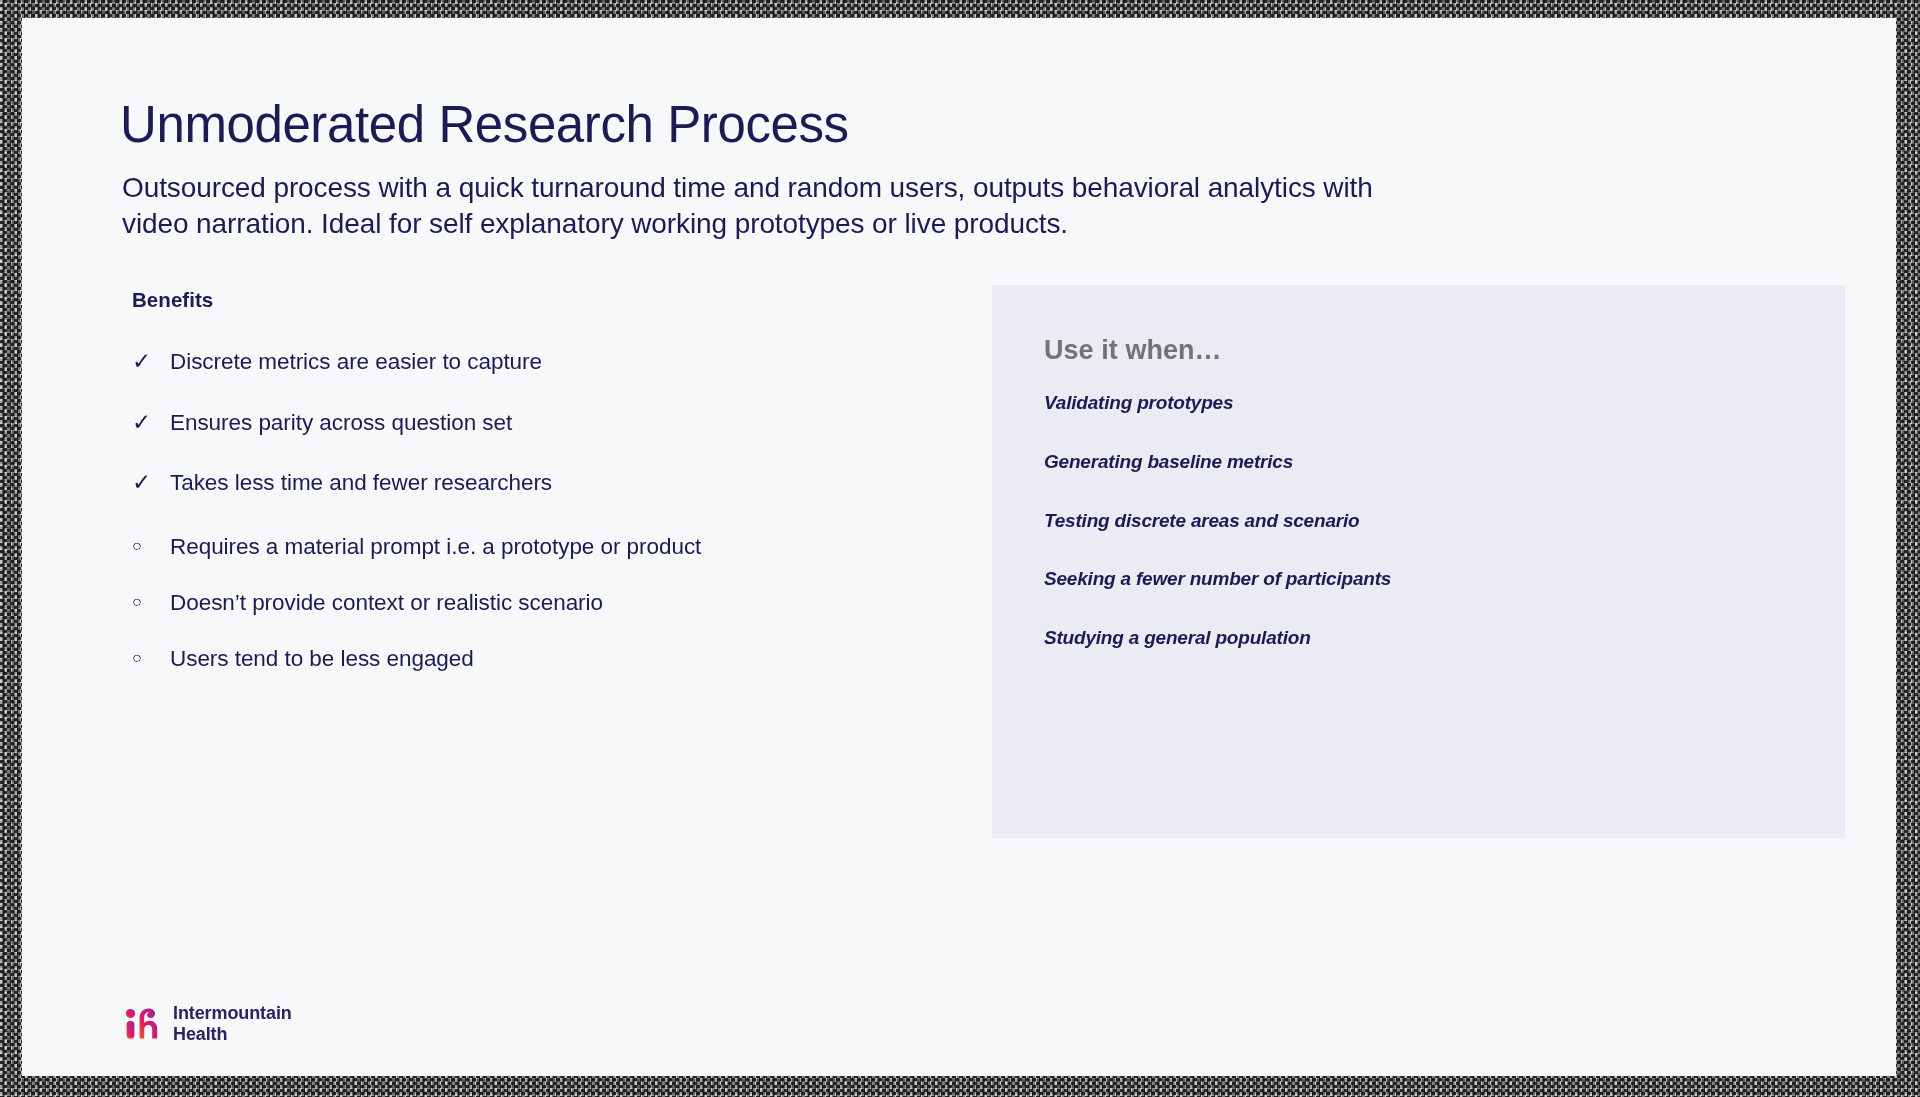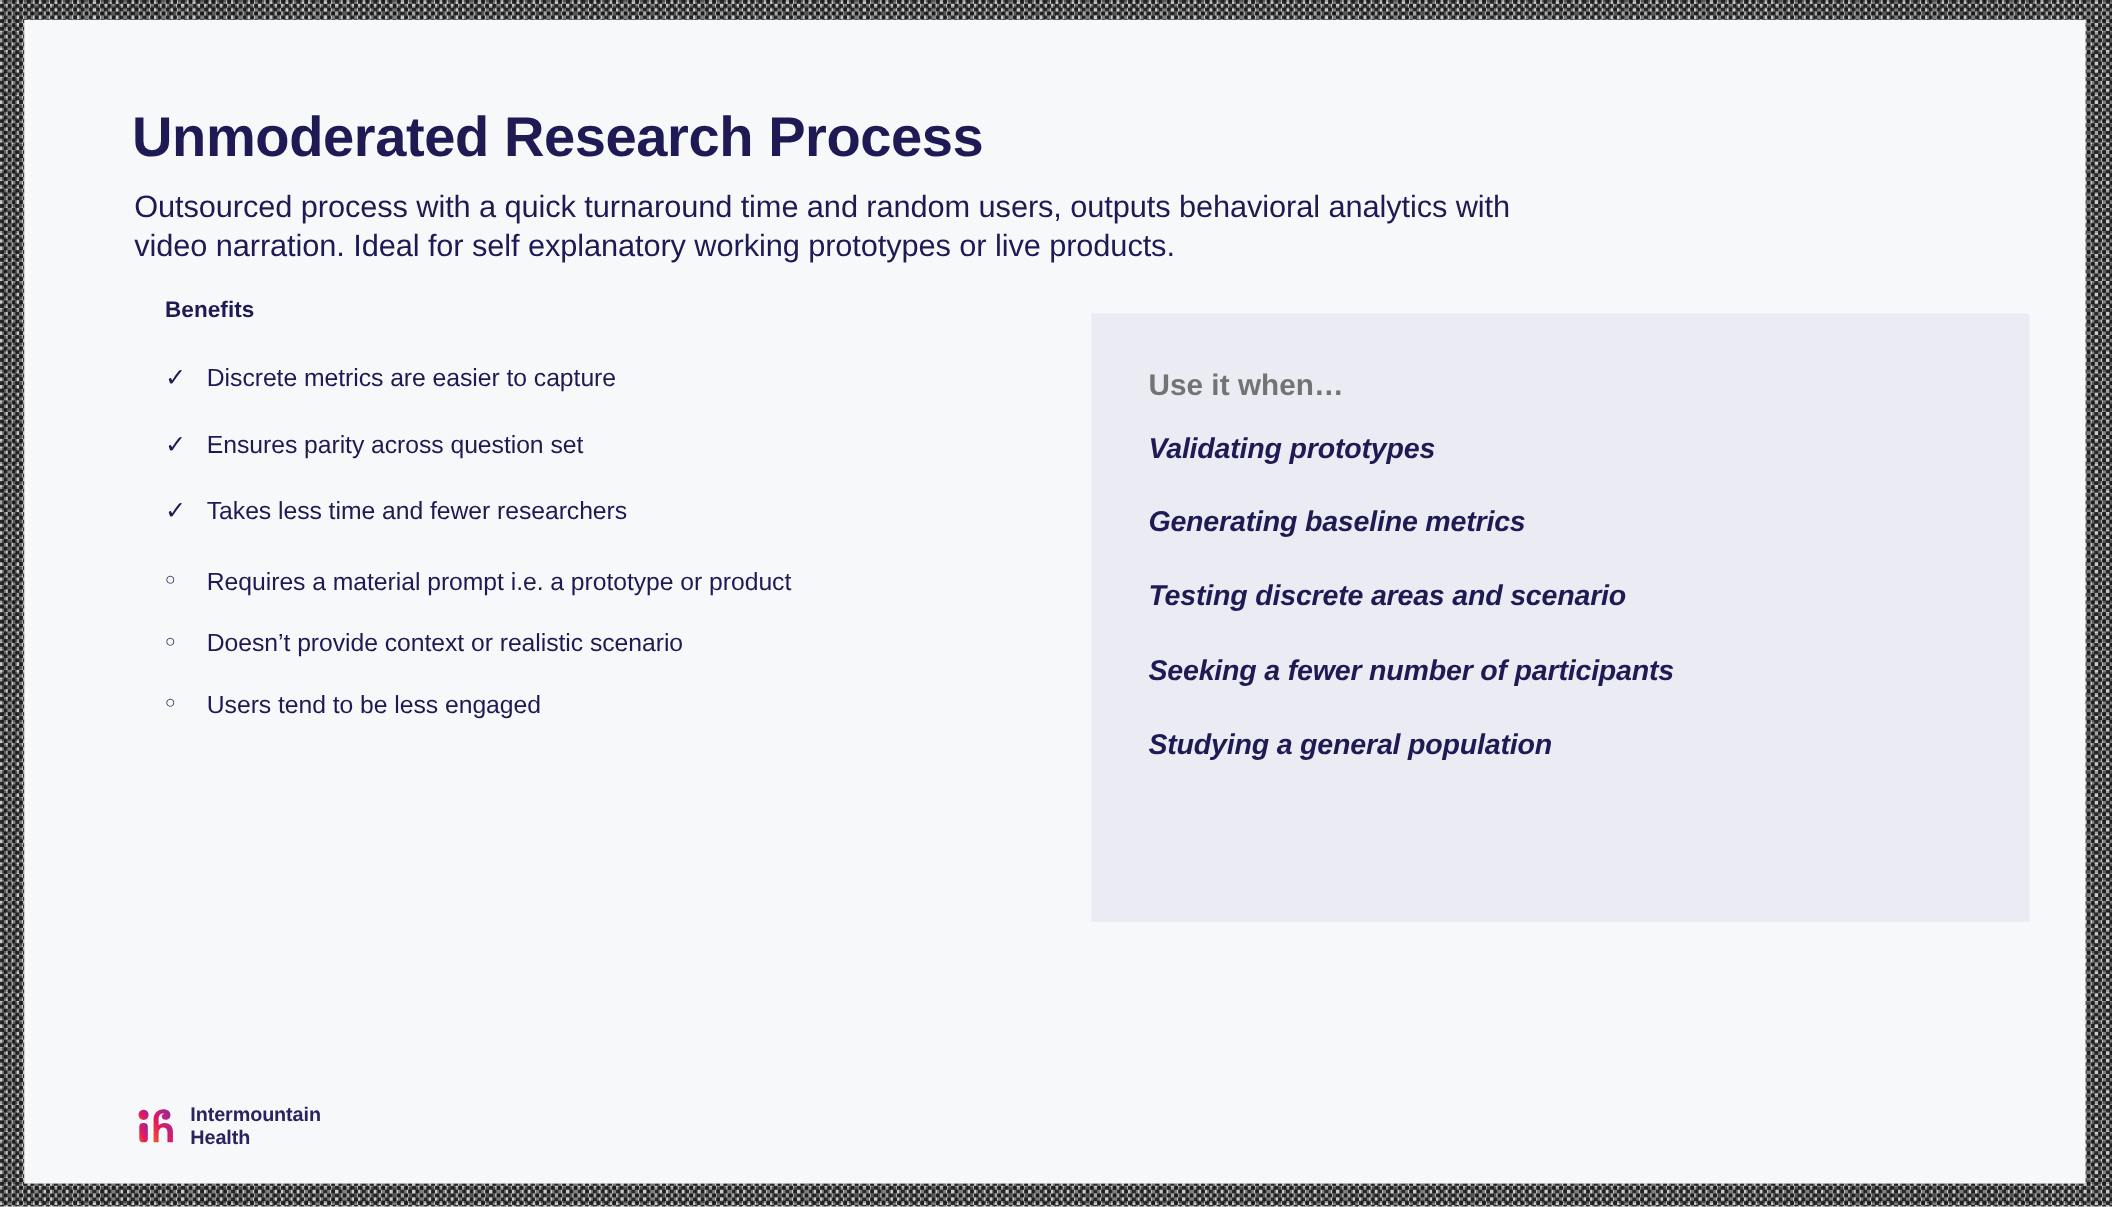--- a/index.html
+++ b/index.html
@@ -54,21 +54,21 @@
     background: #f7f8fa;
     overflow: hidden;
   }
 
   
   .slide-title {
     position: absolute;
     left: 98px;
     top: 44px;
     font-size: 51px;
-    font-weight: 700;
+    font-weight: 400;
     letter-spacing: -0.4px;
     color: #1d1a54;
     line-height: 1.15;
     white-space: nowrap;
   }
   .slide-subtitle {
     position: absolute;
     left: 100px;
     top: 124px;
     width: 1270px;
@@ -76,23 +76,22 @@
     font-weight: 400;
     color: #1d1a54;
     line-height: 1.28;
     letter-spacing: -0.1px;
   }
 
   
   .left-col {
     position: absolute;
     left: 110px;
-    top: 252px;
+    top: 270px;
     width: 820px;
-    margin-left: 18px;
   }
   .section-heading {
     font-size: 20.5px;
     font-weight: 700;
     color: #1d1a54;
     letter-spacing: 0.05px;
     margin: 0;
   }
   .bullet-list {
     list-style: none;
@@ -156,21 +155,21 @@
   .use-list {
     position: absolute;
     left: 52px;
     top: 107px;
     right: 24px;
     list-style: none;
     margin: 0;
     padding: 0;
   }
   .use-item {
-    font-size: 26px;
+    font-size: 19px;
     font-weight: 700;
     font-style: italic;
     color: #1d1a54;
     letter-spacing: -0.2px;
     line-height: 1.2;
     margin-bottom: 36px;
   }
   .use-item:last-child { margin-bottom: 0; }
 
   

